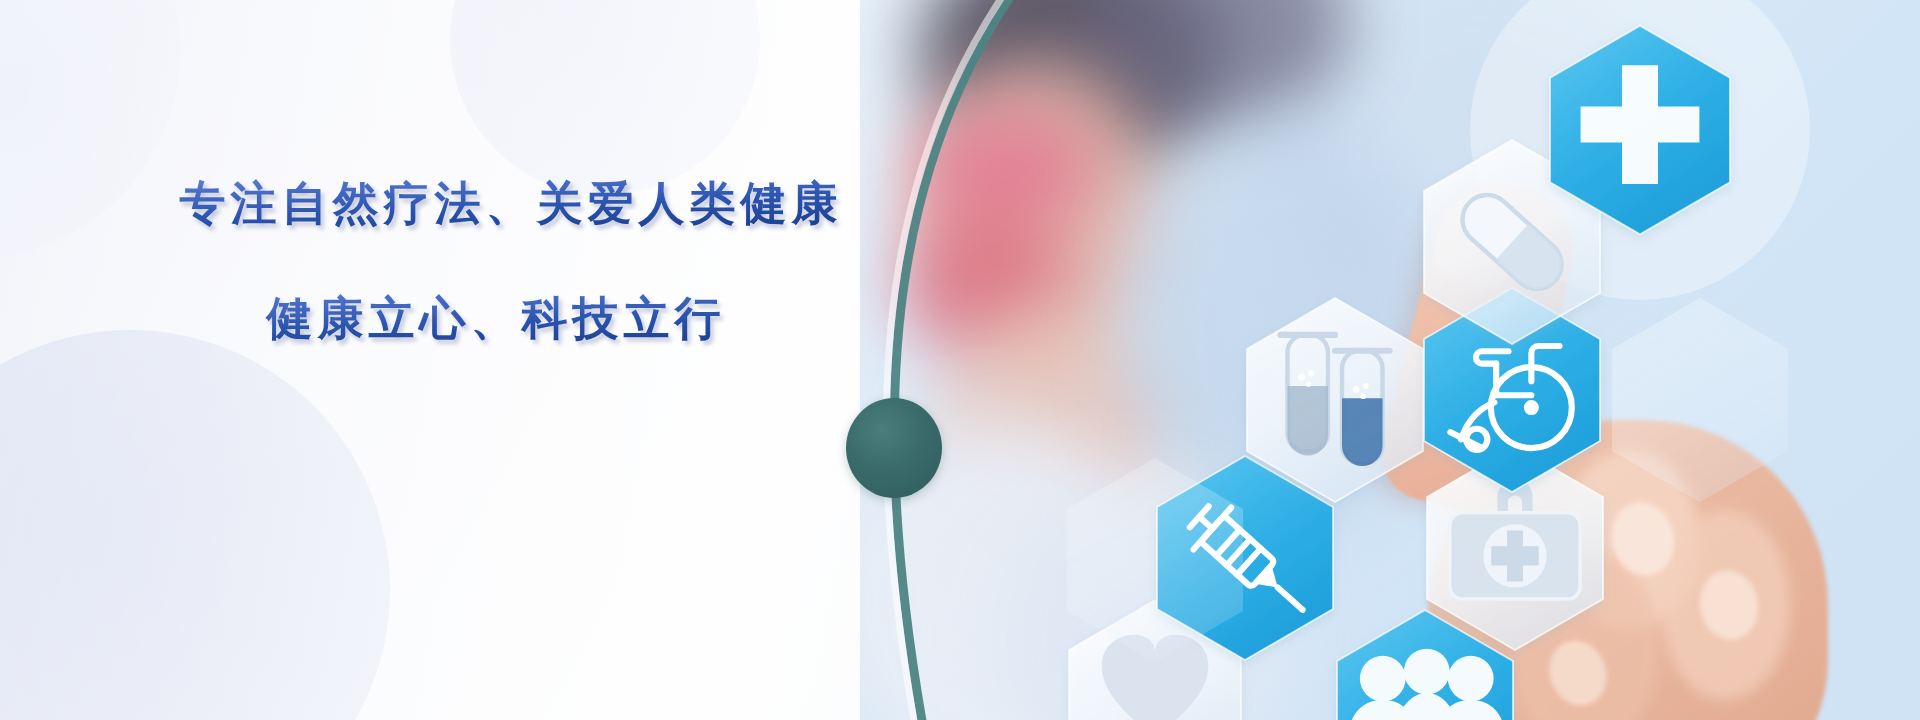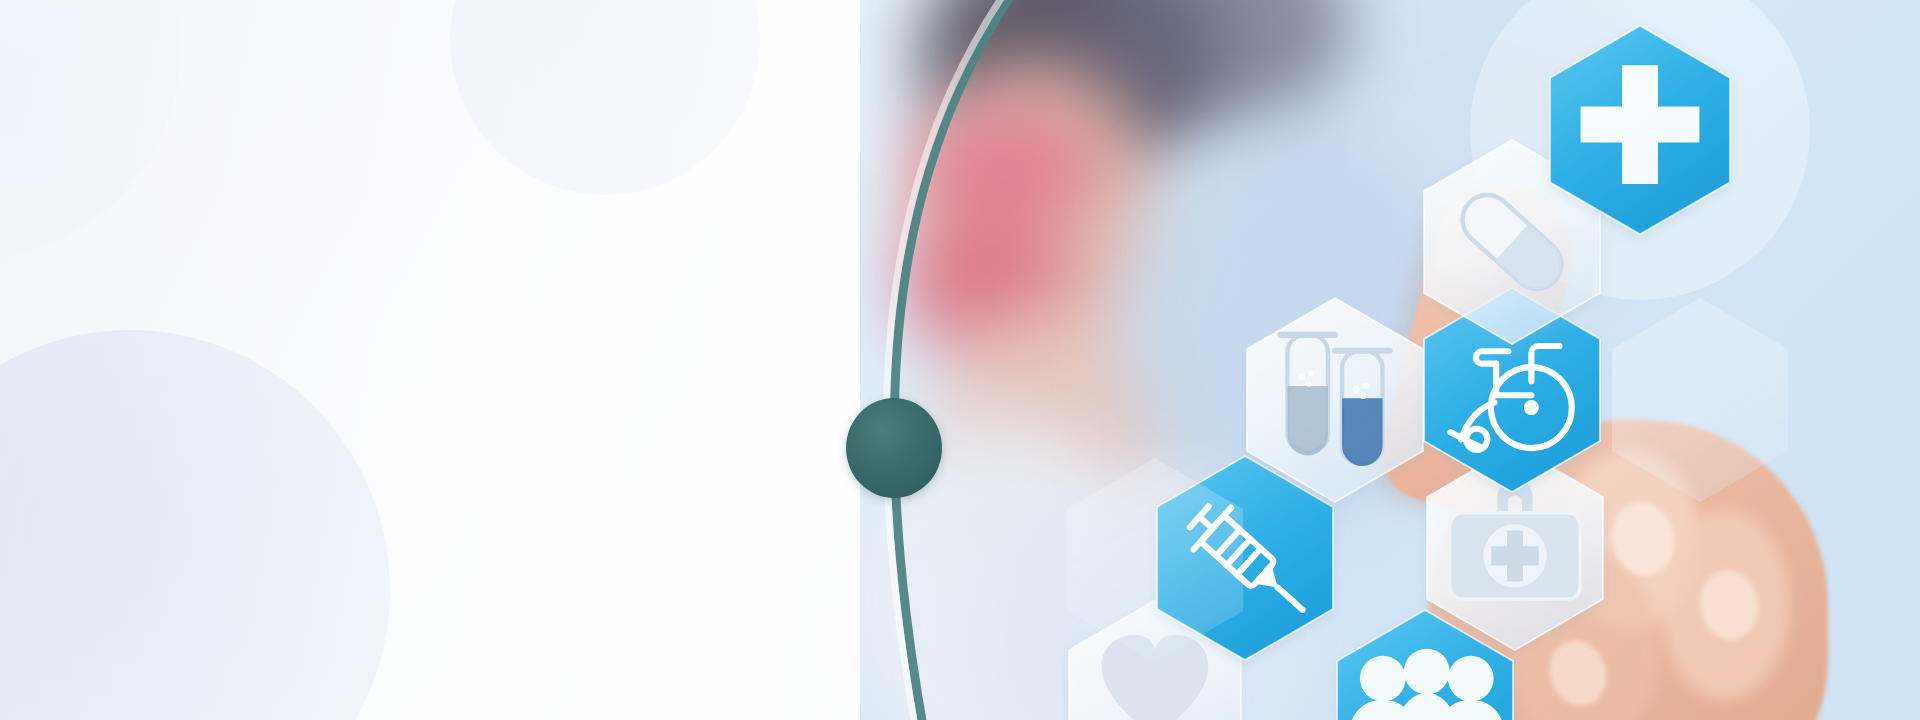--- a/index.html
+++ b/index.html
@@ -280,14 +280,18 @@
 
       <g opacity="0.35">
         <use href="#hexShape" transform="translate(1700,400) scale(0.88)" class="hx-white"></use>
       </g>
       <g opacity="0.28">
         <use href="#hexShape" transform="translate(1155,560) scale(0.88)" class="hx-white"></use>
       </g>
     </svg>
   </div>
 
+  <div class="headline">
+    <div class="line l1">专注自然疗法、关爱人类健康</div>
+    <div class="line l2">健康立心、科技立行</div>
+  </div>
 
 </div>
 
 </body></html>

